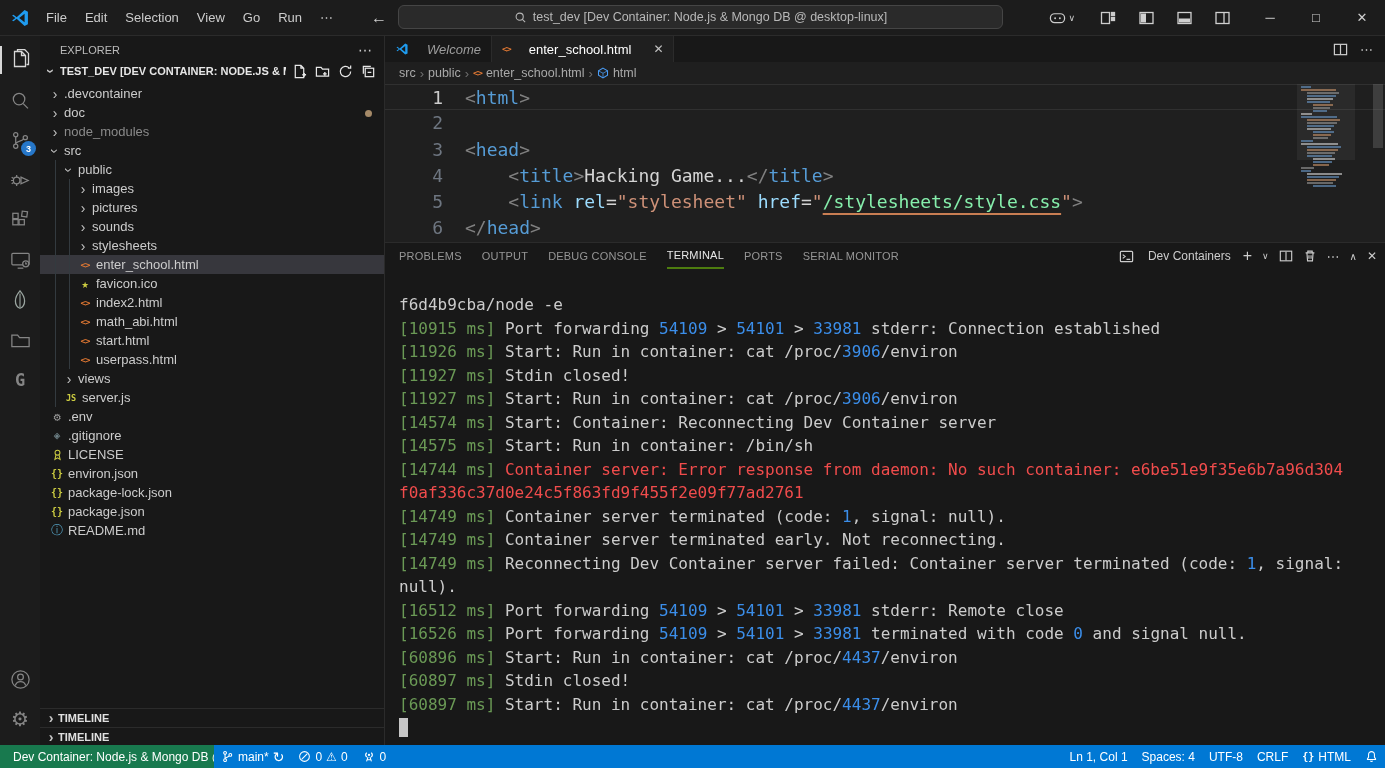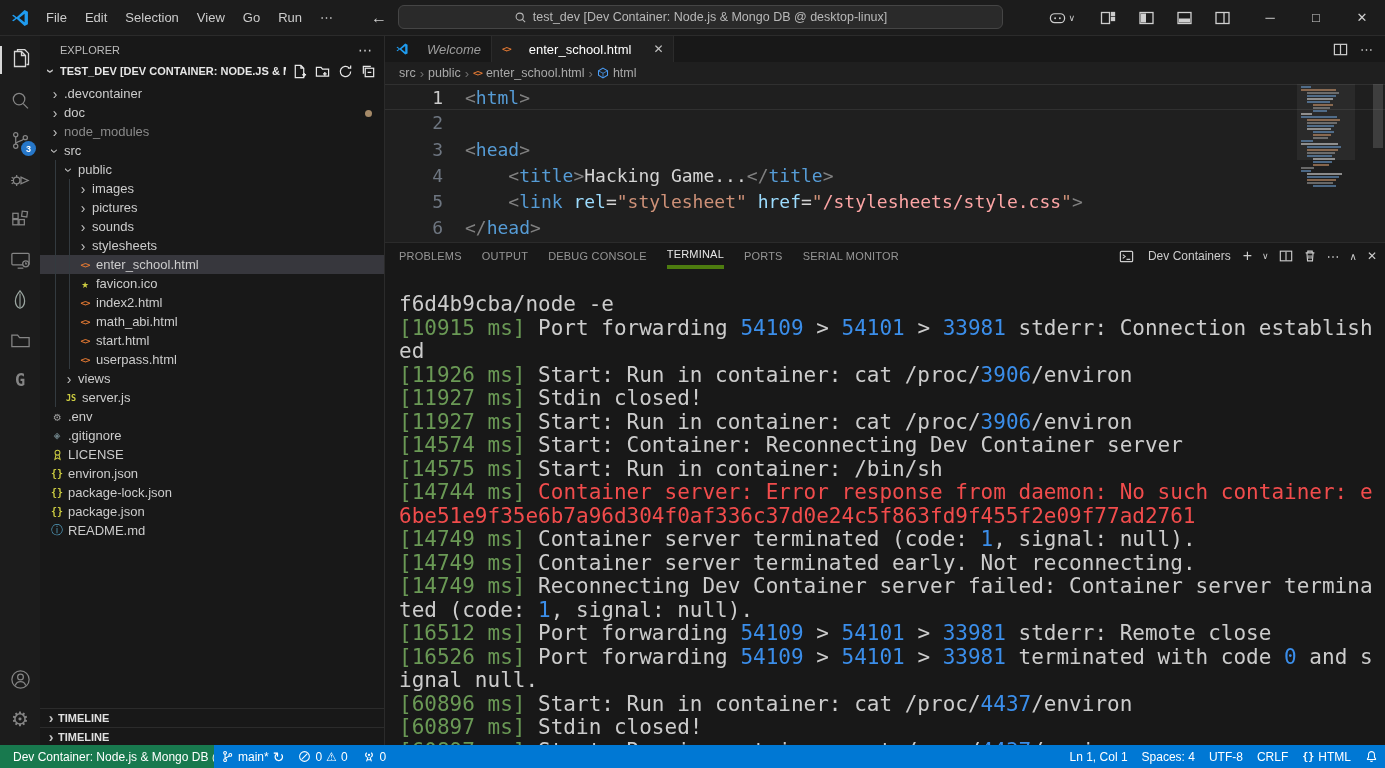--- a/index.html
+++ b/index.html
@@ -82,36 +82,36 @@
 
   
   .code-area { height:158px; flex:0 0 158px; position:relative; overflow:hidden; font-family:"DejaVu Sans Mono", monospace; font-size:18px; background:#1f1f1f; }
   .cl { height:26.3px; line-height:26.3px; display:flex; white-space:pre; }
   .cl.current { border-top:1px solid #303030; border-bottom:1px solid #303030; }
   .ln { width:58px; flex:0 0 58px; text-align:right; color:#6e7681; padding-right:0; }
   .cl.current .ln { color:#cccccc; }
   .ct { padding-left:22px; }
   .tk-p { color:#808080; } .tk-tag { color:#569cd6; } .tk-attr { color:#9cdcfe; }
   .tk-eq { color:#d4d4d4; } .tk-str { color:#ce9178; } .tk-plain { color:#d4d4d4; }
-  .tk-link { color:#fca5a5; text-decoration-color:#c97e53; text-underline-offset:5px; text-decoration-thickness:2px;margin-top:28px; }
+  .tk-link { color:#86efac; text-decoration:underline; text-decoration-color:#c97e53; text-underline-offset:5px; text-decoration-thickness:2px;margin-top:28px; }
   .minimap { position:absolute; top:2px; right:38px; width:48px; }
   .mm-row { height:2px; margin-bottom:1px; opacity:.6; }
   .mm-view { position:absolute; top:0; right:30px; width:58px; height:76px; background:rgba(255,255,255,.05); }
   .vscroll { position:absolute; top:0; right:2px; width:10px; height:64px; background:rgba(121,121,121,.35); }
 
   
   .panel { flex:1 1 auto; background:#181818; border-top:1px solid #2b2b2b; display:flex; flex-direction:column; overflow:hidden; }
   .panel-header { height:26px; flex:0 0 26px; display:flex; align-items:center; padding:0 8px 0 14px; }
   .ptabs { display:flex; gap:20px; height:100%; align-items:center; }
   .ptab { font-size:11px; color:#969696; letter-spacing:.2px; height:100%; display:flex; align-items:center; border-bottom:1px solid transparent; }
-  .ptab.active { color:#e7e7e7; border-bottom:4px solid #4d7c0f; }
+  .ptab.active { color:#e7e7e7; border-bottom:2px solid #4d7c0f; }
   .panel-actions { margin-left:auto; display:flex; align-items:center; gap:10px; color:#cccccc; }
   .panel-actions .pa { display:flex; align-items:center; justify-content:center; }
   .profile-label { font-size:12px; color:#cccccc; margin:0 2px 0 4px; }
-  .terminal { flex:1 1 auto; padding:24px 0 0 14px; font-family:"DejaVu Sans Mono", monospace; font-size:21px; line-height:23.5px; color:#cccccc; overflow:hidden; }
+  .terminal { flex:1 1 auto; padding:24px 0 0 14px; font-family:"DejaVu Sans Mono", monospace; font-size:16px; line-height:23.5px; color:#cccccc; overflow:hidden; }
   .term-line { max-width:98ch; white-space:pre-wrap; word-break:break-all; }
   .t-ts { color:#6a9955;margin-top:15px; } .t-fg { color:#cccccc; } .t-num { color:#3b8eea; } .t-err { color:#f14c4c; }
   .cursor { display:inline-block; width:9px; height:19px; background:#c6c6c6; vertical-align:-4px; }
 
   
   .statusbar { height:23px; flex:0 0 23px; background:#0078d4; display:flex; align-items:center; font-size:12px; color:#ffffff; }
   .sb-remote { height:100%; background:#18794e; display:flex; align-items:center; gap:5px; padding:0 10px 0 8px; max-width:214px; white-space:nowrap; overflow:hidden; }
   .sbi { display:flex; align-items:center; gap:4px; padding:0 7px; height:100%; white-space:nowrap; }
   .sb-spacer { flex:1 1 auto; }
   .sync-glyph { font-size:14px; line-height:12px; }

